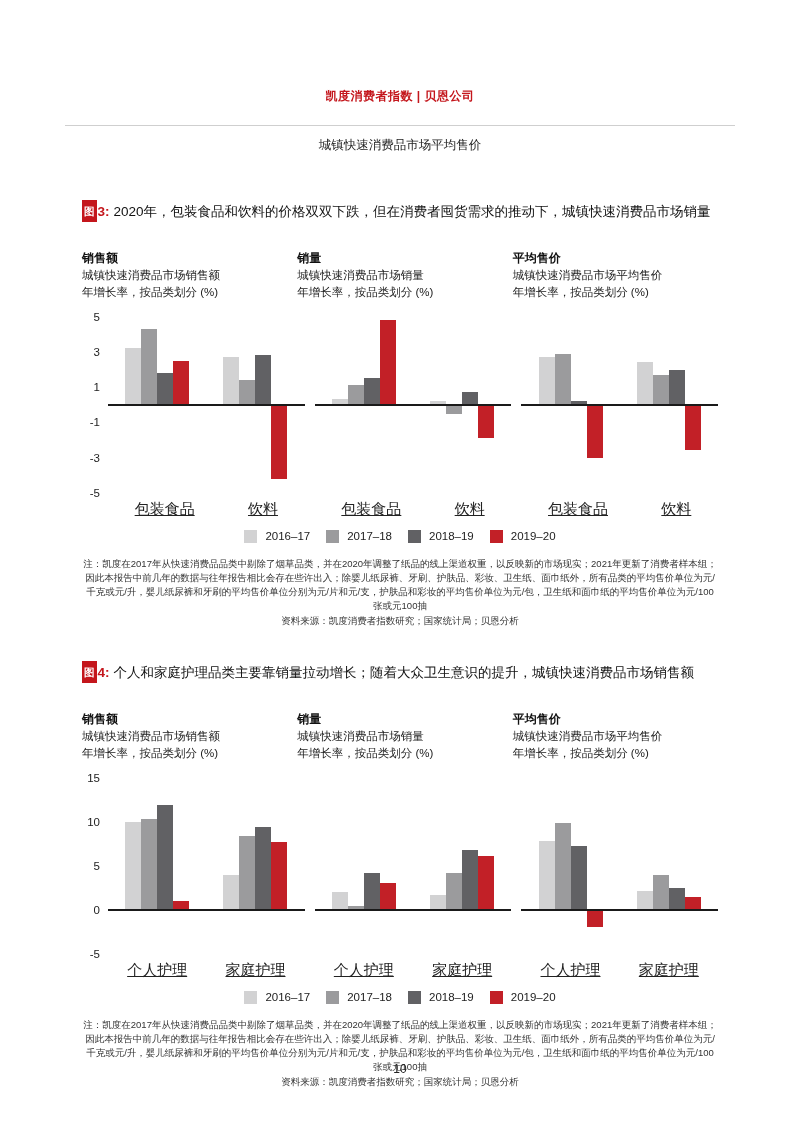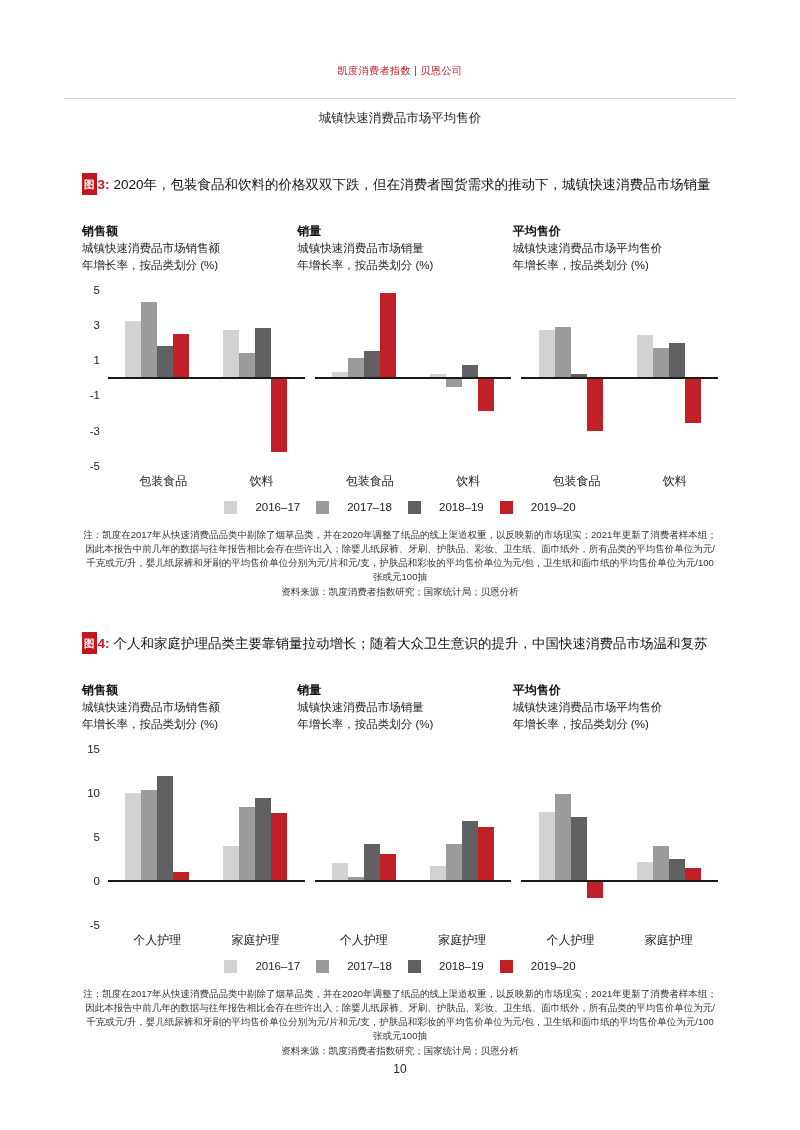--- a/index.html
+++ b/index.html
@@ -2,21 +2,21 @@
 <html><head>
 <meta charset="utf-8">
 <style>
   html,body{margin:0;padding:0;background:#f2f2f2;}
   .page{
     width:800px;height:1130px;box-sizing:border-box;
     margin:0 auto;background:#ffffff;position:relative;
     padding:64px 82px 0;
     font-family:"Liberation Sans","DejaVu Sans",sans-serif;color:#1a1a1a;
   }
-  .brand{text-align:center;font-size:10px;font-weight:400;color:var(--red,#c4161c);letter-spacing:.5px;}
+  .brand{text-align:center;font-size:12px;font-weight:700;color:var(--red,#c4161c);letter-spacing:.5px;margin-top:24px;}
   .rule{border:none;border-top:1px solid #cfcfcf;margin:20px -17px 0;}
   .subtitle{margin-top:11px;text-align:center;font-size:12.5px;color:#222;}
   .figure{margin-top:46px;}
   .figure.second{margin-top:33px;}
   .figtitle{font-size:13.5px;line-height:20px;color:#111;}
   .figbadge{display:inline-block;background:var(--red,#c4161c);color:#fff;font-size:10.5px;
     font-weight:700;padding:1px 2px;margin-right:1px;vertical-align:1px;}
   .fignum{color:var(--red,#c4161c);font-weight:700;margin-right:4px;}
   .paneltitles{display:flex;gap:10px;margin-top:28px;}
   .ptitle{flex:1;font-size:11.5px;line-height:1.45;color:#222;}
@@ -24,23 +24,23 @@
   .chartrow{display:flex;gap:10px;margin-top:16px;}
   .panel{flex:1;position:relative;}
   .panel.first{padding-left:26px;}
   .yaxis{position:absolute;left:0;top:0;width:20px;height:176px;}
   .ytick{position:absolute;right:2px;font-size:11.5px;color:#222;text-align:right;line-height:16px;}
   .plot{position:relative;width:100%;display:flex;justify-content:space-around;}
   .group{position:relative;width:64px;height:100%;}
   .bar{position:absolute;width:16px;}
   .axisline{position:absolute;left:0;right:0;height:2px;background:#1a1a1a;z-index:2;}
   .cats{display:flex;justify-content:space-around;margin-top:7px;}
-  .cat{font-size:12px;color:#222;}
+  .cat{font-size:15px;color:#222;text-decoration:underline;}
   .legend{display:flex;justify-content:center;gap:16px;margin-top:11px;align-items:center;}
-  .legend-item{display:flex;align-items:center;gap:18px;}
+  .legend-item{display:flex;align-items:center;gap:8px;}
   .legend-swatch{width:13px;height:13px;}
   .legend-label{font-size:11.5px;color:#222;}
   .notes{margin-top:14px;font-size:9.5px;line-height:1.5;color:#333;text-align:center;}
   .notes .src{margin-top:0;}
   .pagenum{position:absolute;left:0;right:0;top:1062px;text-align:center;font-size:12px;color:#222;}
 </style>
 </head>
 <body>
 
 <div class="page" style="--red: #c4161c;">
@@ -162,21 +162,21 @@
         </div>
       </div>
     <div class="notes">
       <div class="txt">注：凯度在2017年从快速消费品品类中剔除了烟草品类，并在2020年调整了纸品的线上渠道权重，以反映新的市场现实；2021年更新了消费者样本组；因此本报告中前几年的数据与往年报告相比会存在些许出入；除婴儿纸尿裤、牙刷、护肤品、彩妆、卫生纸、面巾纸外，所有品类的平均售价单位为元/千克或元/升，婴儿纸尿裤和牙刷的平均售价单位分别为元/片和元/支，护肤品和彩妆的平均售价单位为元/包，卫生纸和面巾纸的平均售价单位为元/100张或元100抽</div>
       <div class="src">资料来源：凯度消费者指数研究；国家统计局；贝恩分析</div>
     </div>
   </section>
 
   <section class="figure second">
     <div class="figtitle">
-      <span class="figbadge">图</span><span class="fignum">4:</span><span class="figtext">个人和家庭护理品类主要靠销量拉动增长；随着大众卫生意识的提升，中国快速消费品市场温和复苏</span>
+      <span class="figbadge">图</span><span class="fignum">4:</span><span class="figtext">个人和家庭护理品类主要靠销量拉动增长；随着大众卫生意识的提升，城镇快速消费品市场销售额</span>
     </div>
     <div class="paneltitles">
       <div class="ptitle">
         <b>销售额</b>
         <span>城镇快速消费品市场销售额</span><br>
         <span>年增长率，按品类划分 (%)</span>
       </div>
       <div class="ptitle">
         <b>销量</b>
         <span>城镇快速消费品市场销量</span><br>

